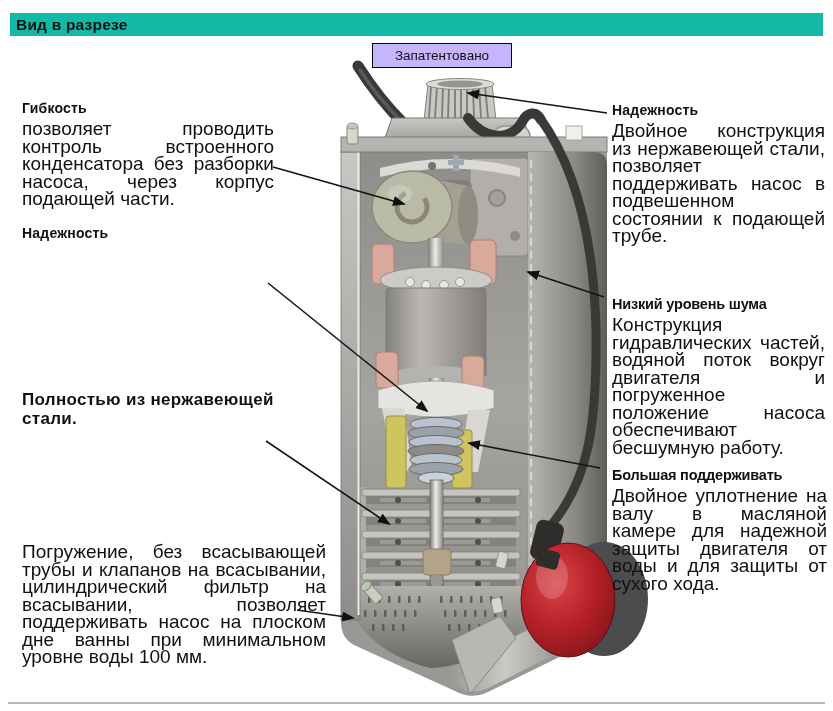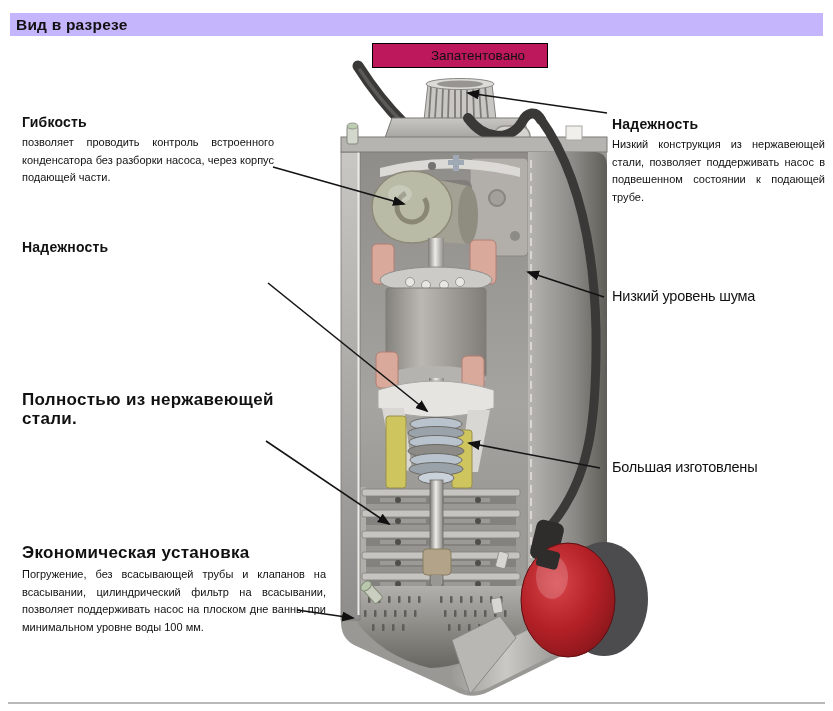--- a/index.html
+++ b/index.html
@@ -3,43 +3,43 @@
 <meta charset="utf-8">
 <style>
   html,body{margin:0;padding:0;}
   body{
     width:833px;height:711px;position:relative;background:#ffffff;
     font-family:"Liberation Sans","DejaVu Sans",sans-serif;color:#111;
     overflow:hidden;
   }
   .title-bar{
     position:absolute;left:10px;top:13px;width:813px;height:23px;
-    background:#c4b5fd;display:flex;align-items:center;
+    background:#14b8a6;display:flex;align-items:center;
   }
   .title-bar span{
     font-size:15.5px;font-weight:bold;padding-left:6px;letter-spacing:.2px;
   }
   .patent-box{
     position:absolute;left:372px;top:43px;width:138px;height:23px;
     border:1.6px solid #000;display:flex;align-items:center;justify-content:center;
-    font-size:13.5px;background:#be185d;padding-left:36px;
+    font-size:13.5px;background:#c4b5fd;
   }
   .callout{position:absolute;}
   .co-heading{
-    font-weight:bold;font-size:14px;line-height:18px;margin:14px 0 3px 0;letter-spacing:.2px;
+    font-weight:bold;font-size:14px;line-height:18px;margin:0 0 3px 0;letter-spacing:.2px;
   }
   .co-heading-wide{
     font-weight:bold;font-size:17px;line-height:19px;margin:0 0 4px 0;
     letter-spacing:.3px;max-width:262px;
   }
   .co-heading-tight{
-    font-weight:normal;font-size:14.5px;line-height:18px;margin:0 0 3px 0;letter-spacing:-.2px;
+    font-weight:bold;font-size:14.5px;line-height:18px;margin:8px 0 3px 0;letter-spacing:-.2px;
   }
   .co-body{
-    font-size:11px;line-height:17.5px;text-align:justify;margin:0;
+    font-size:19px;line-height:17.5px;text-align:justify;margin:0;
   }
   .divider-bottom{
     position:absolute;left:8px;top:702px;width:817px;height:1.6px;background:#b8b8b8;
   }
   svg{position:absolute;left:0;top:0;}
 </style>
 </head>
 <body>
 
 <div class="title-bar">
@@ -308,30 +308,31 @@
 
 <div class="callout" style="left:22px;top:224px;width:252px;">
   <p class="co-heading">Надежность</p>
 </div>
 
 <div class="callout" style="left:22px;top:390px;width:284px;">
   <p class="co-heading-wide">Полностью из нержавеющей стали.</p>
 </div>
 
 <div class="callout" style="left:22px;top:543px;width:304px;">
-  <p class="co-heading-wide" style="max-width:304px;">Экономическая установка</p>
   <p class="co-body">Погружение, без всасывающей трубы и клапанов на всасывании, цилиндрический фильтр на всасывании, позволяет поддерживать насос на плоском дне ванны при минимальном уровне воды 100 мм.</p>
 </div>
 
 <div class="callout" style="left:612px;top:101px;width:213px;">
   <p class="co-heading">Надежность</p>
-  <p class="co-body">Низкий конструкция из нержавеющей стали, позволяет поддерживать насос в подвешенном состоянии к подающей трубе.</p>
+  <p class="co-body">Двойное конструкция из нержавеющей стали, позволяет поддерживать насос в подвешенном состоянии к подающей трубе.</p>
 </div>
 
 <div class="callout" style="left:612px;top:287px;width:213px;">
   <p class="co-heading-tight">Низкий уровень шума</p>
+  <p class="co-body">Конструкция гидравлических частей, водяной поток вокруг двигателя и погруженное положение насоса обеспечивают бесшумную работу.</p>
 </div>
 
 <div class="callout" style="left:612px;top:458px;width:215px;">
-  <p class="co-heading-tight">Большая изготовлены</p>
+  <p class="co-heading-tight">Большая поддерживать</p>
+  <p class="co-body">Двойное уплотнение на валу в масляной камере для надежной защиты двигателя от воды и для защиты от сухого хода.</p>
 </div>
 
 <div class="divider-bottom"></div>
 
 </body></html>

